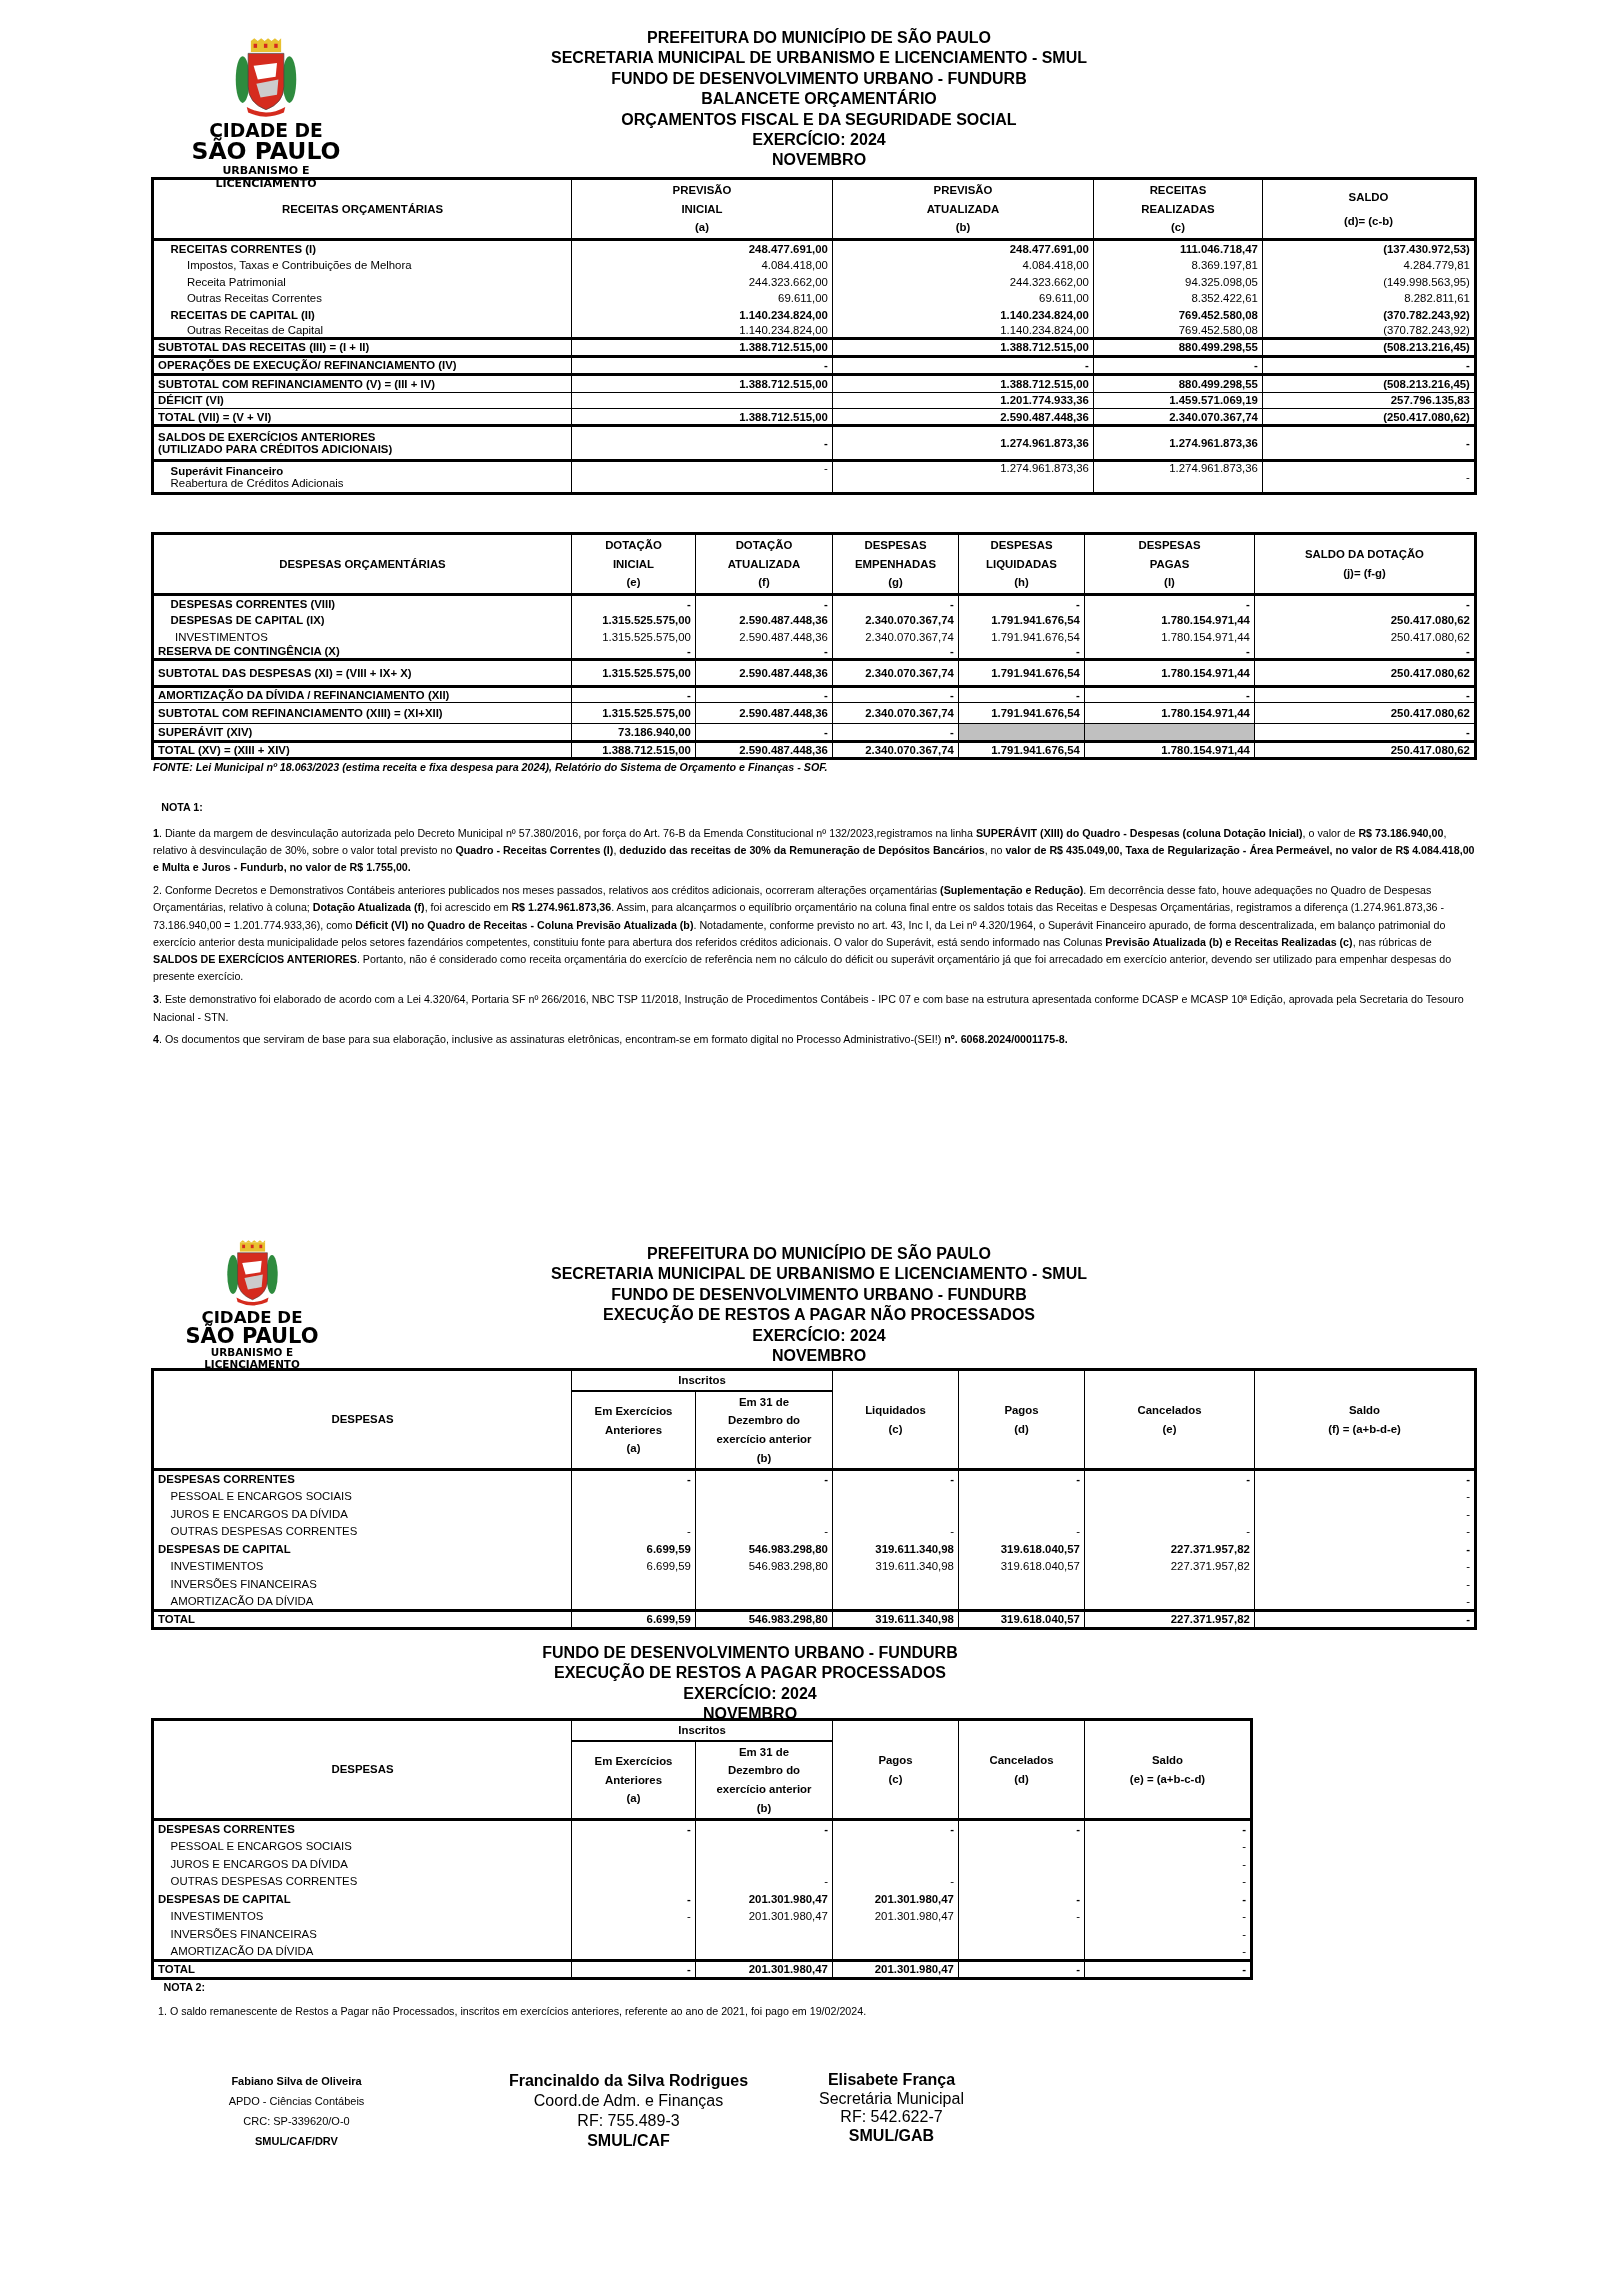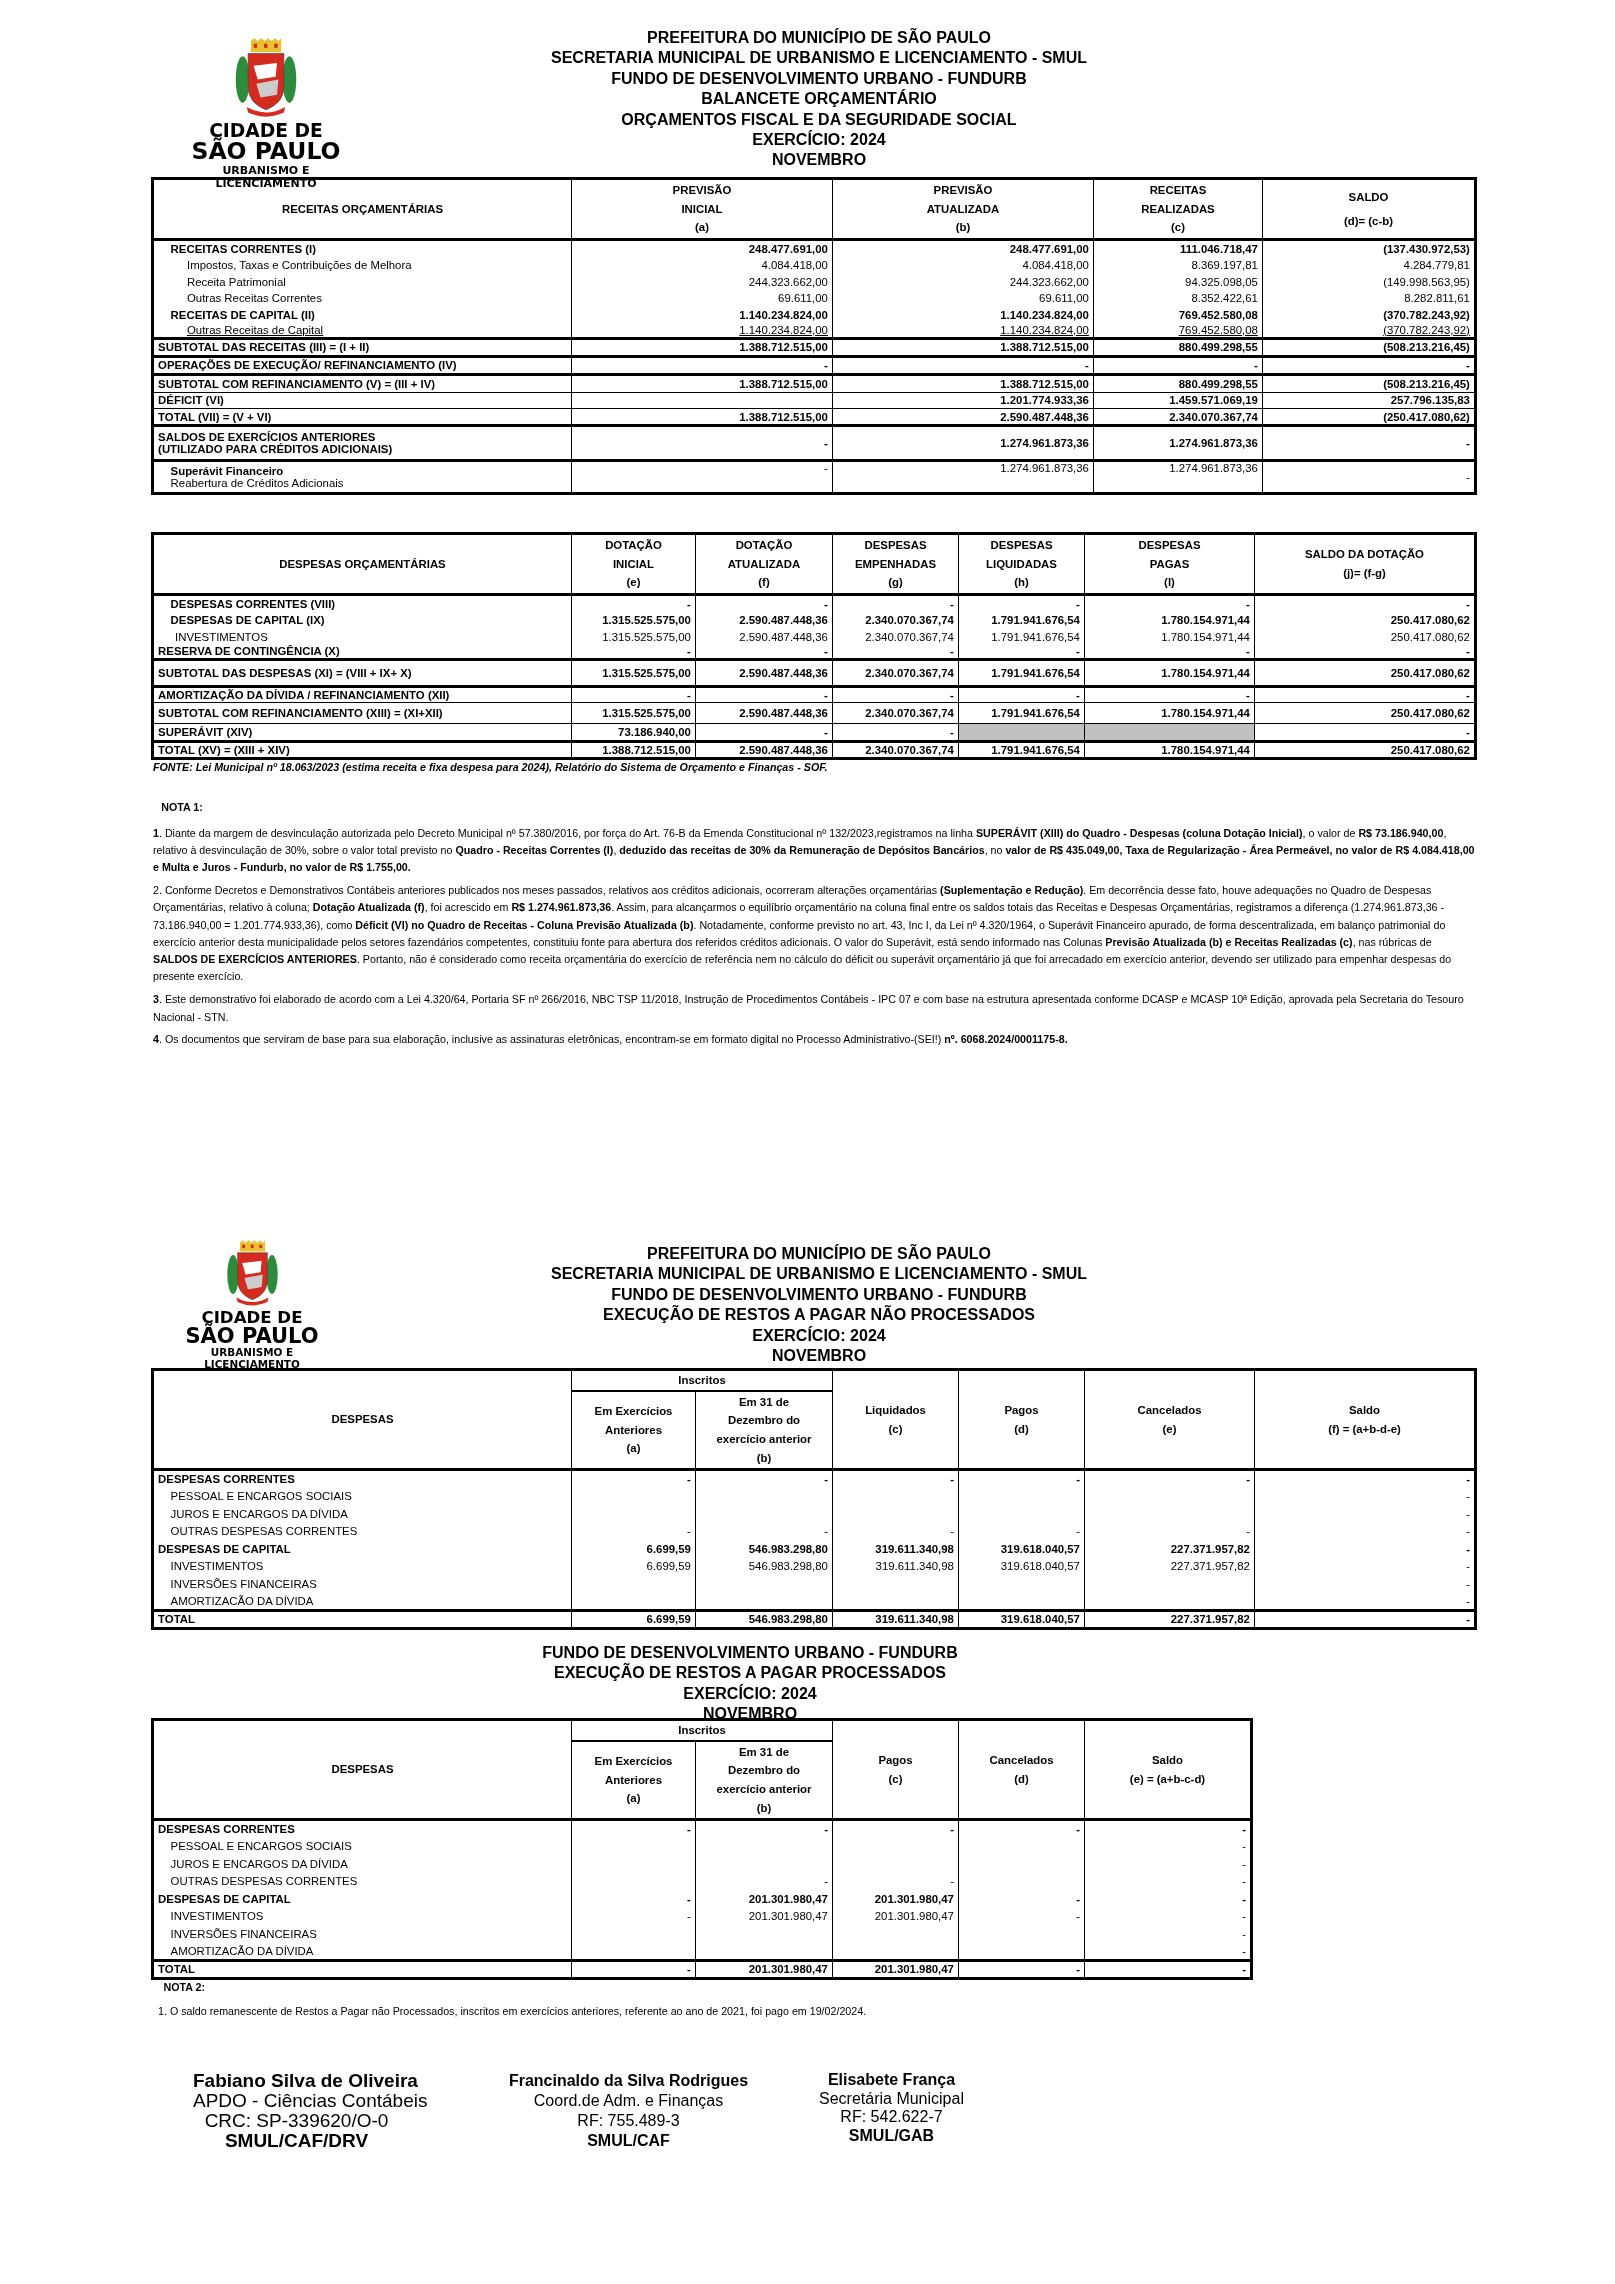--- a/index.html
+++ b/index.html
@@ -17,21 +17,21 @@
   table.t .num { text-align: right; }
   table.t .b { font-weight: bold; }
   table.t .ind2 { padding-left: 33px; }
   table.t .ind3 { padding-left: 16.6px; }
   table.t tr.thickTop td { border-top: 3.5px solid #000; }
   table.t tr.thinTop td { border-top: 1px solid #000; }
   .outer { border: 3.5px solid #000; }
   .gray { background: #c0c0c0; }
   .notes { position: absolute; left: 153px; width: 1326px; font-size: 10.7px; line-height: 17.3px; }
   .notes p { margin: 0 0 5.5px 0; }
-  .sig { position: absolute; text-align: center; font-size: 19px; line-height: 20px; white-space: nowrap; }
+  .sig { position: absolute; text-align: center; font-size: 11px; line-height: 20px; white-space: nowrap; }
   .sig .n { font-weight: bold; }
 </style>
 </head>
 <body>
 
 <div class="abs logo" style="left:183px; top:38px;">
   <svg class="crest" viewBox="0 0 96 120">
     <rect x="26" y="4" width="44" height="16" fill="#e8c130"></rect>
     <polygon points="26,4 31,0 36,4 41,0 46,4 51,0 56,4 61,0 66,4 70,0 70,4" fill="#e8c130"></polygon>
     <rect x="30" y="8" width="5" height="6" fill="#d52b1e"></rect>
@@ -121,21 +121,21 @@
         <td class="num ">8.352.422,61</td>
         <td class="num ">8.282.811,61</td>
       </tr>
       <tr style="height: 16.6px;">
         <td class="b ind3">RECEITAS DE CAPITAL (II)</td>
         <td class="num b">1.140.234.824,00</td>
         <td class="num b">1.140.234.824,00</td>
         <td class="num b">769.452.580,08</td>
         <td class="num b">(370.782.243,92)</td>
       </tr>
-      <tr style="height: 15px; text-decoration: underline;">
+      <tr style="height: 15px;">
         <td class="ind2">Outras Receitas de Capital</td>
         <td class="num ">1.140.234.824,00</td>
         <td class="num ">1.140.234.824,00</td>
         <td class="num ">769.452.580,08</td>
         <td class="num ">(370.782.243,92)</td>
       </tr>
       <tr class="thickTop" style="height: 18px;">
         <td class="b">SUBTOTAL DAS RECEITAS (III) = (I + II)</td>
         <td class="num b">1.388.712.515,00</td>
         <td class="num b">1.388.712.515,00</td>

